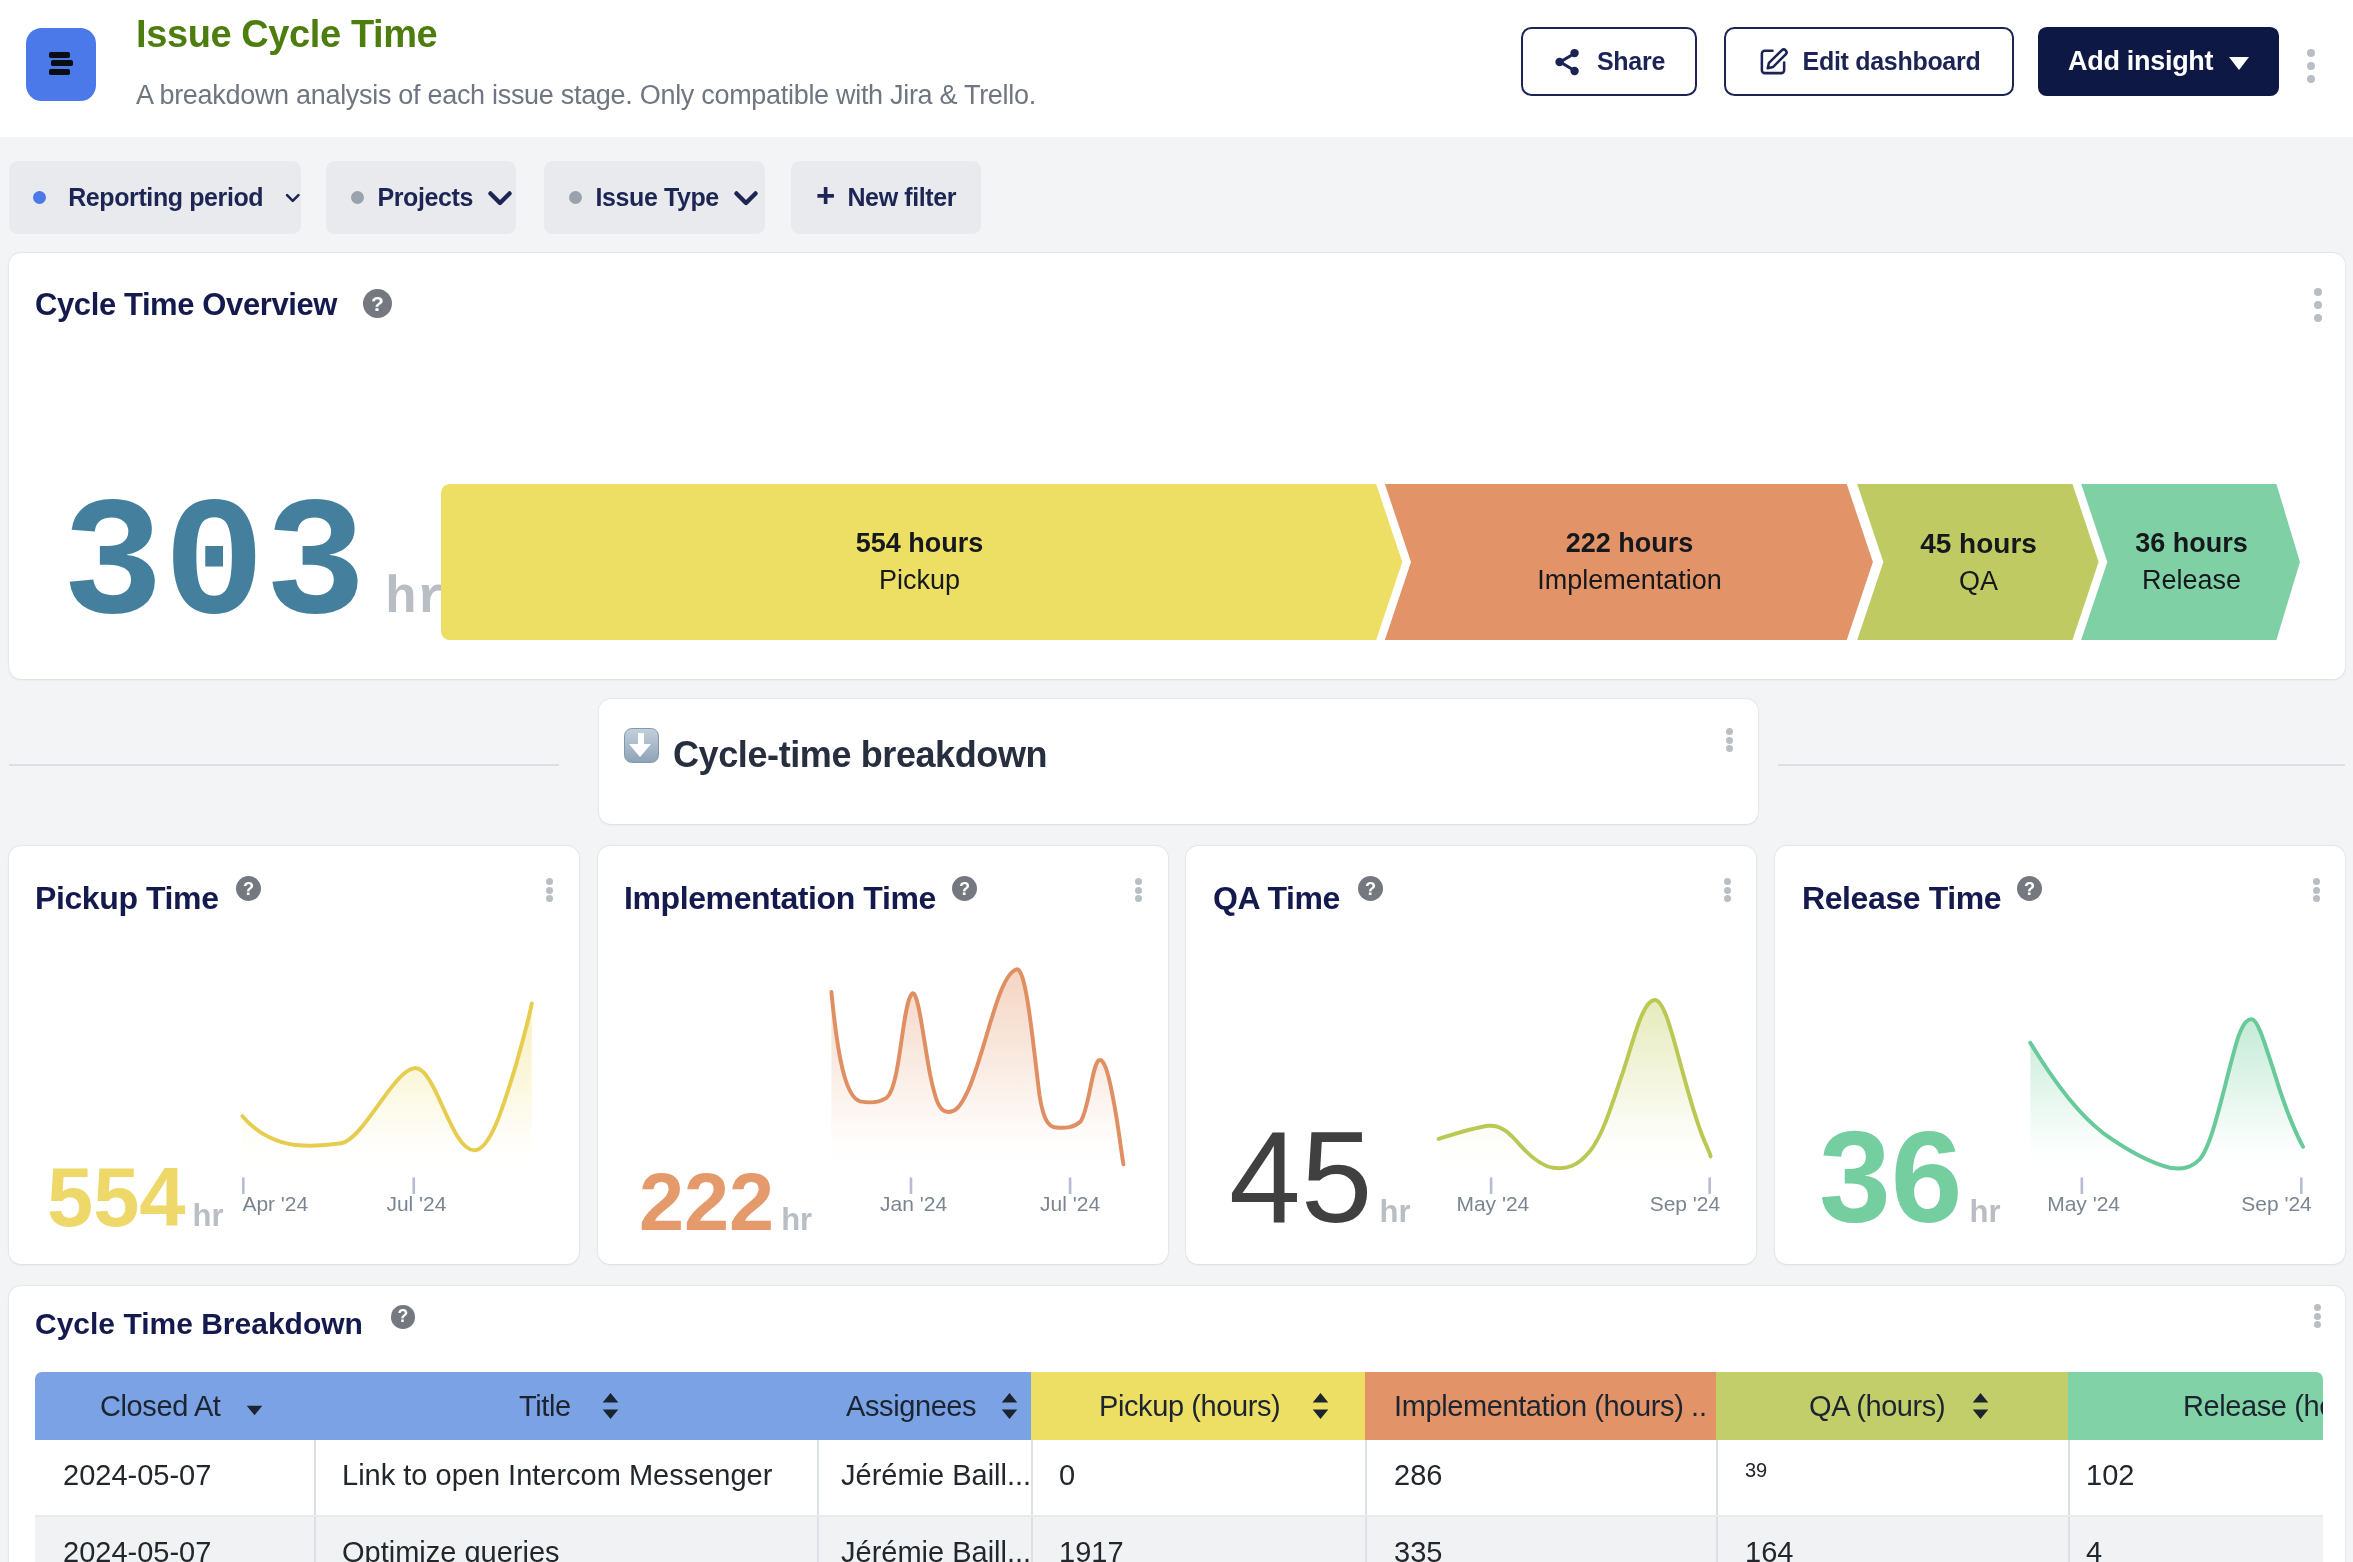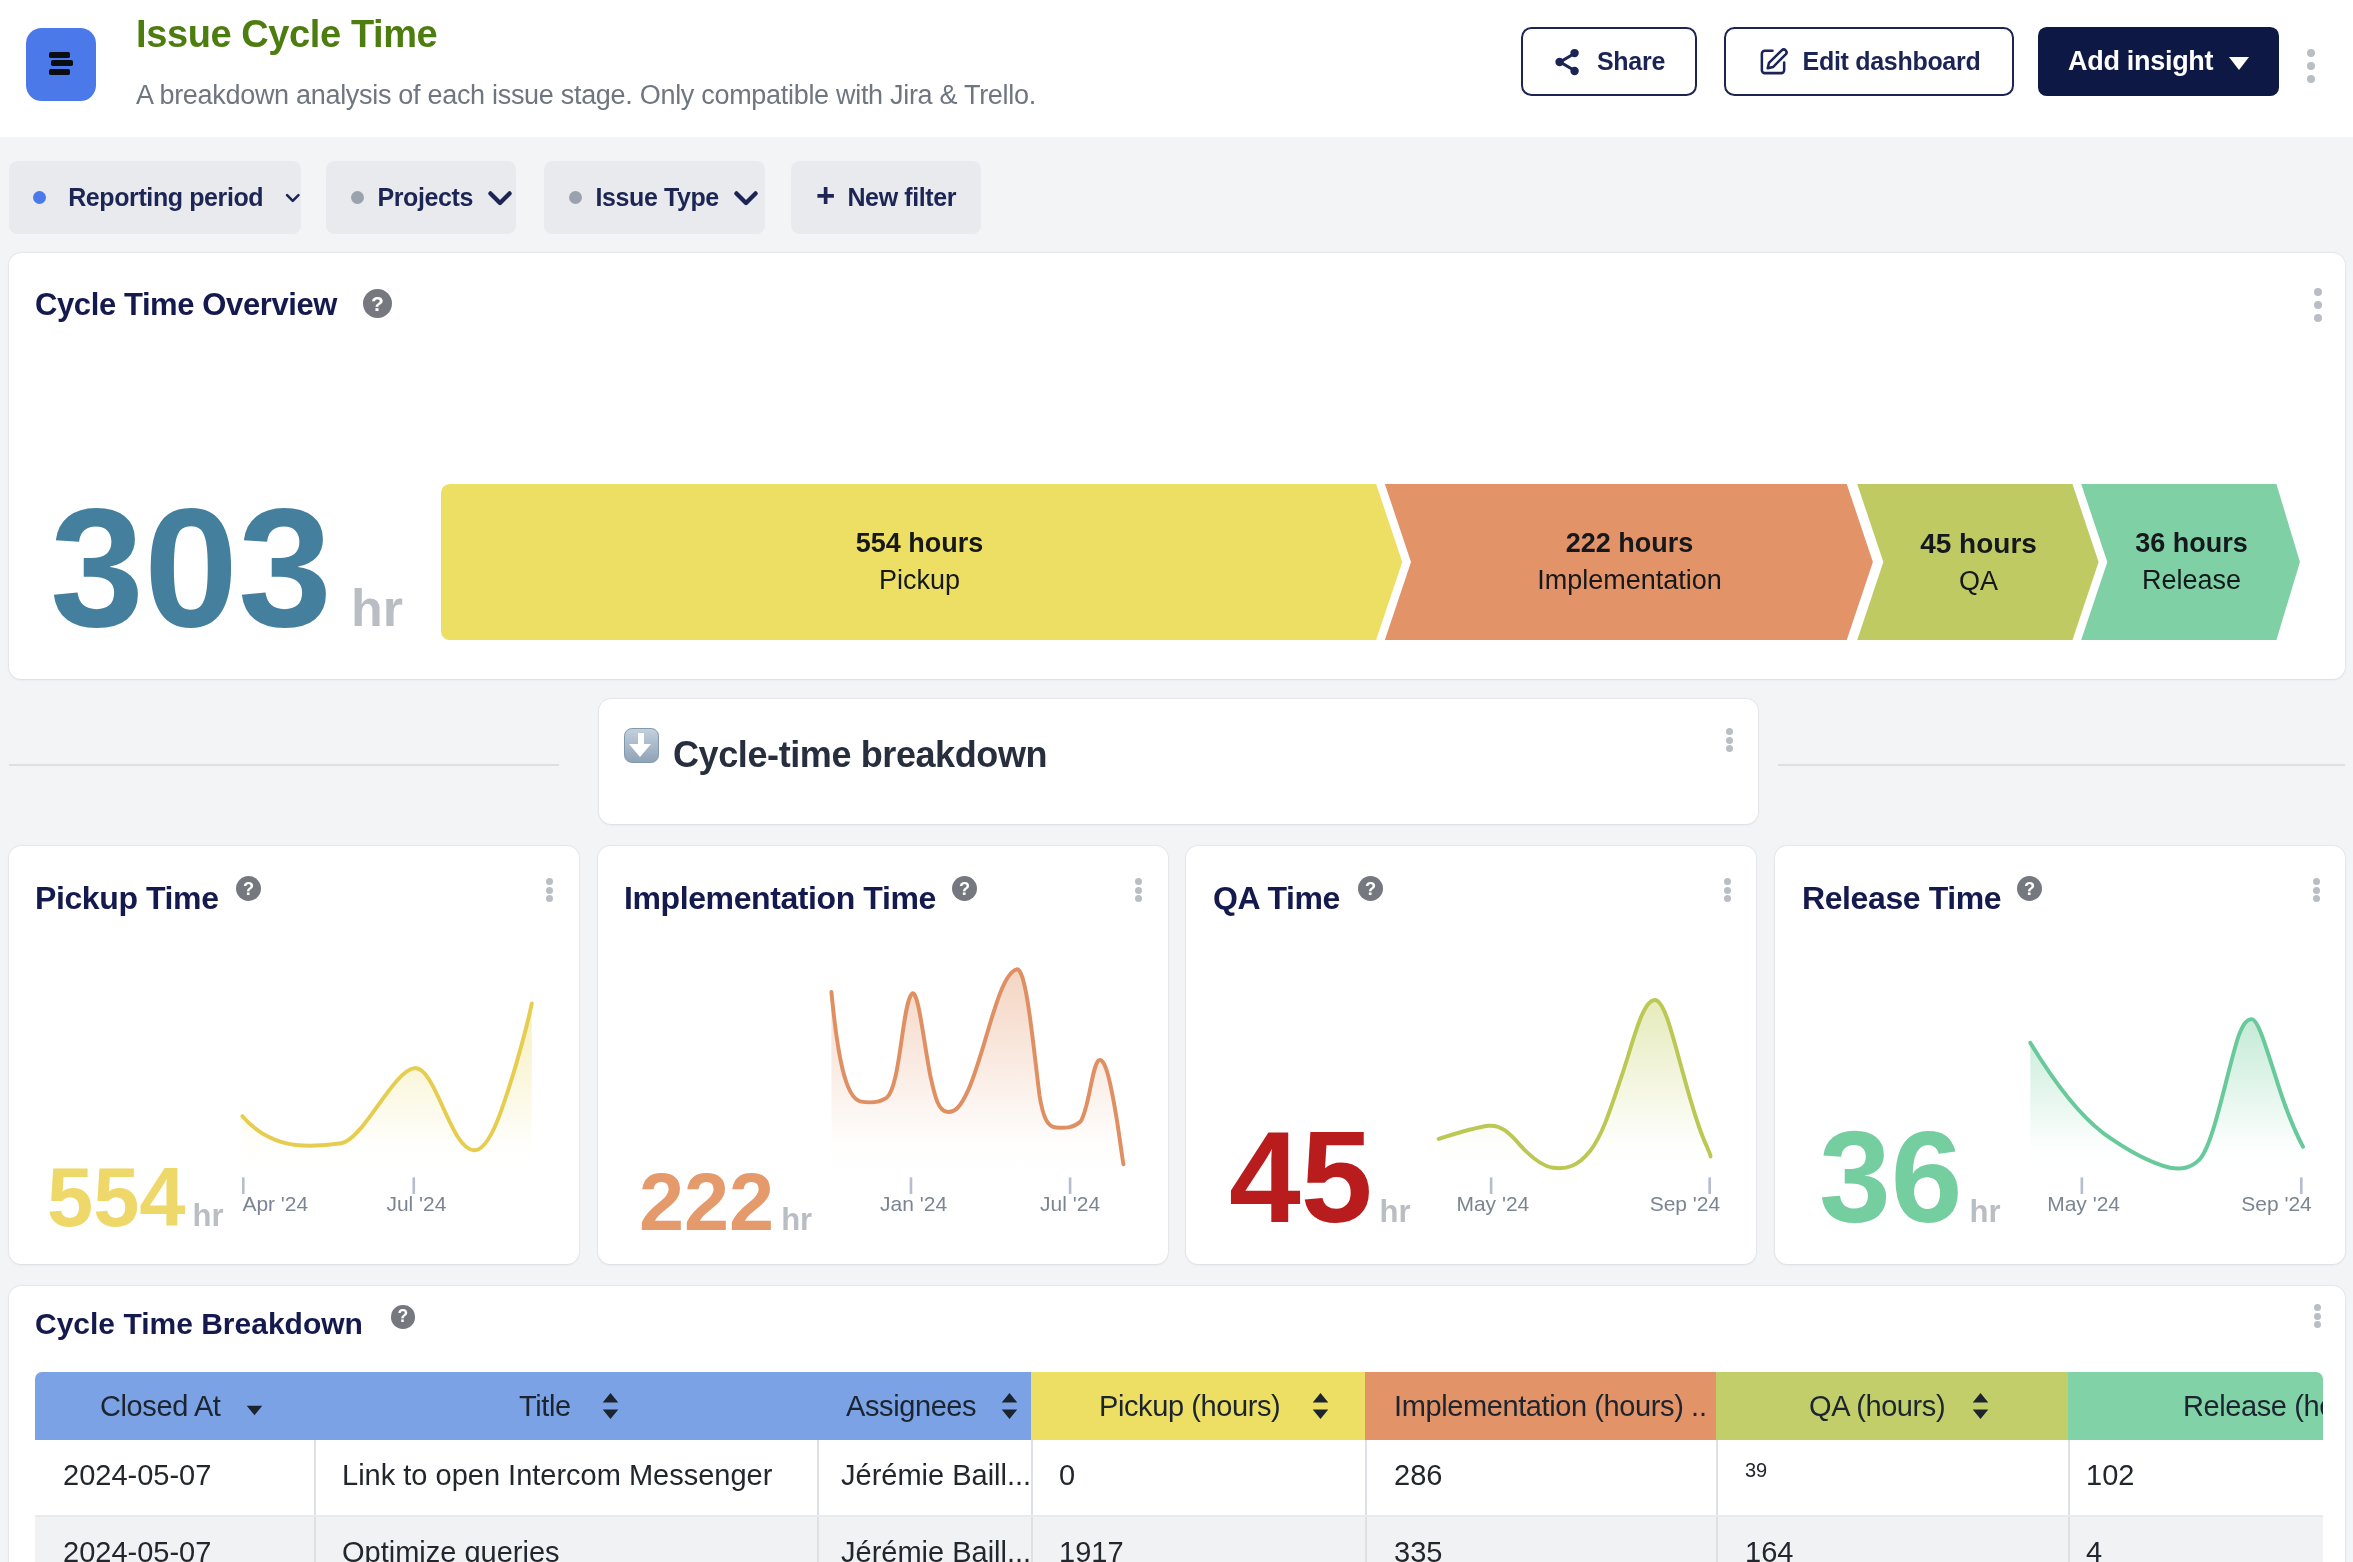--- a/index.html
+++ b/index.html
@@ -81,21 +81,21 @@
 
 <div class="card" style="left:8.7px;top:253px;width:2336px;height:426px;"></div>
 <div class="abs ctitle" style="left:35px;top:279px;font-size:31px;letter-spacing:-0.4px;">Cycle Time Overview</div>
 <div class="abs qmark" style="left:363px;top:289px;width:29px;height:29px;line-height:29px;font-size:21px;">?</div>
 <div class="abs vdots" style="left:2314px;top:288px;">
       <span></span>
       <span></span>
       <span></span>
     </div>
 
-<div class="abs" style="left:50px;top:483px;display:flex;align-items:baseline;">
+<div class="abs" style="left:62px;top:483px;display:flex;align-items:baseline;font-family:Liberation Mono, monospace;">
   <span style="font-size:169px;font-weight:bold;color:#44809e;line-height:1;">303</span>
   <span style="font-size:52px;font-weight:bold;color:#b9bec4;line-height:1;margin-left:19px;">hr</span>
 </div>
 
 <svg class="abs" style="left:437px;top:484px;" width="1887" height="156" viewBox="0 0 2160 179">
   <path d="M2 10 A10 10 0 0 1 12 0 H1075 L1105 89.5 L1075 179 H12 A10 10 0 0 1 2 169 Z" fill="#ecdf63"></path>
   <path d="M1085 0 H1615 L1645 89.5 L1615 179 H1085 L1115 89.5 Z" fill="#e29368"></path>
   <path d="M1627 0 H1874 L1904 89.5 L1874 179 H1627 L1657 89.5 Z" fill="#bfcb62"></path>
   <path d="M1884 0 H2108 L2135 89.5 L2108 179 H1884 L1914 89.5 Z" fill="#7fd0a4"></path>
 </svg>
@@ -203,21 +203,21 @@
   </linearGradient>
       </defs>
   <path d="M289 335 C308 329 330 322 346 320 C360 318.5 370 328 383 343 C393 354 406 366 420 368 C436 370 448 366 462 349 C476 332 486 300 500 258 C512 222 522 177 536 176 C547 175.5 556 215 568 258 C578 295 588 328 596 344 C598 350 600 352 600 355 L600 371 L289 371 Z" fill="url(#gg)"></path>
   <path d="M289 335 C308 329 330 322 346 320 C360 318.5 370 328 383 343 C393 354 406 366 420 368 C436 370 448 366 462 349 C476 332 486 300 500 258 C512 222 522 177 536 176 C547 175.5 556 215 568 258 C578 295 588 328 596 344 C598 350 600 352 600 355" fill="none" stroke="#bcc854" stroke-width="4.5" stroke-linecap="round"></path>
   <line x1="349" y1="379" x2="349" y2="398" stroke="#b6bdd0" stroke-width="3"></line>
   <line x1="599" y1="379" x2="599" y2="398" stroke="#b6bdd0" stroke-width="3"></line>
   <text x="351" y="418" font-size="24" fill="#7b8591" text-anchor="middle">May '24</text>
   <text x="611" y="418" font-size="24" fill="#7b8591" text-anchor="end">Sep '24</text>
 </svg>
 <div class="abs" style="left:1229px;top:1119px;display:flex;align-items:baseline;">
-  <span style="font-size:129px;font-weight:bold;color:#b91c1c;line-height:0.9;">45</span>
+  <span style="font-size:129px;font-weight:normal;color:#404040;line-height:0.9;">45</span>
   <span style="font-size:31px;font-weight:bold;color:#b9bec4;margin-left:7px;">hr</span>
 </div>
 
 <div class="card" style="left:1775px;top:846px;width:570px;height:418px;"></div>
 <div class="abs ctitle" style="left:1802px;top:872px;font-size:32px;letter-spacing:-0.4px;">Release Time</div>
 <div class="abs qmark" style="left:2017px;top:876px;width:25px;height:25px;line-height:25px;font-size:18.3px;">?</div>
 <div class="abs vdots" style="left:2313px;top:878px;">
       <span style="width:7px;height:7px;margin-bottom:1.7px;"></span>
       <span style="width:7px;height:7px;margin-bottom:1.7px;"></span>
       <span style="width:7px;height:7px;"></span>

